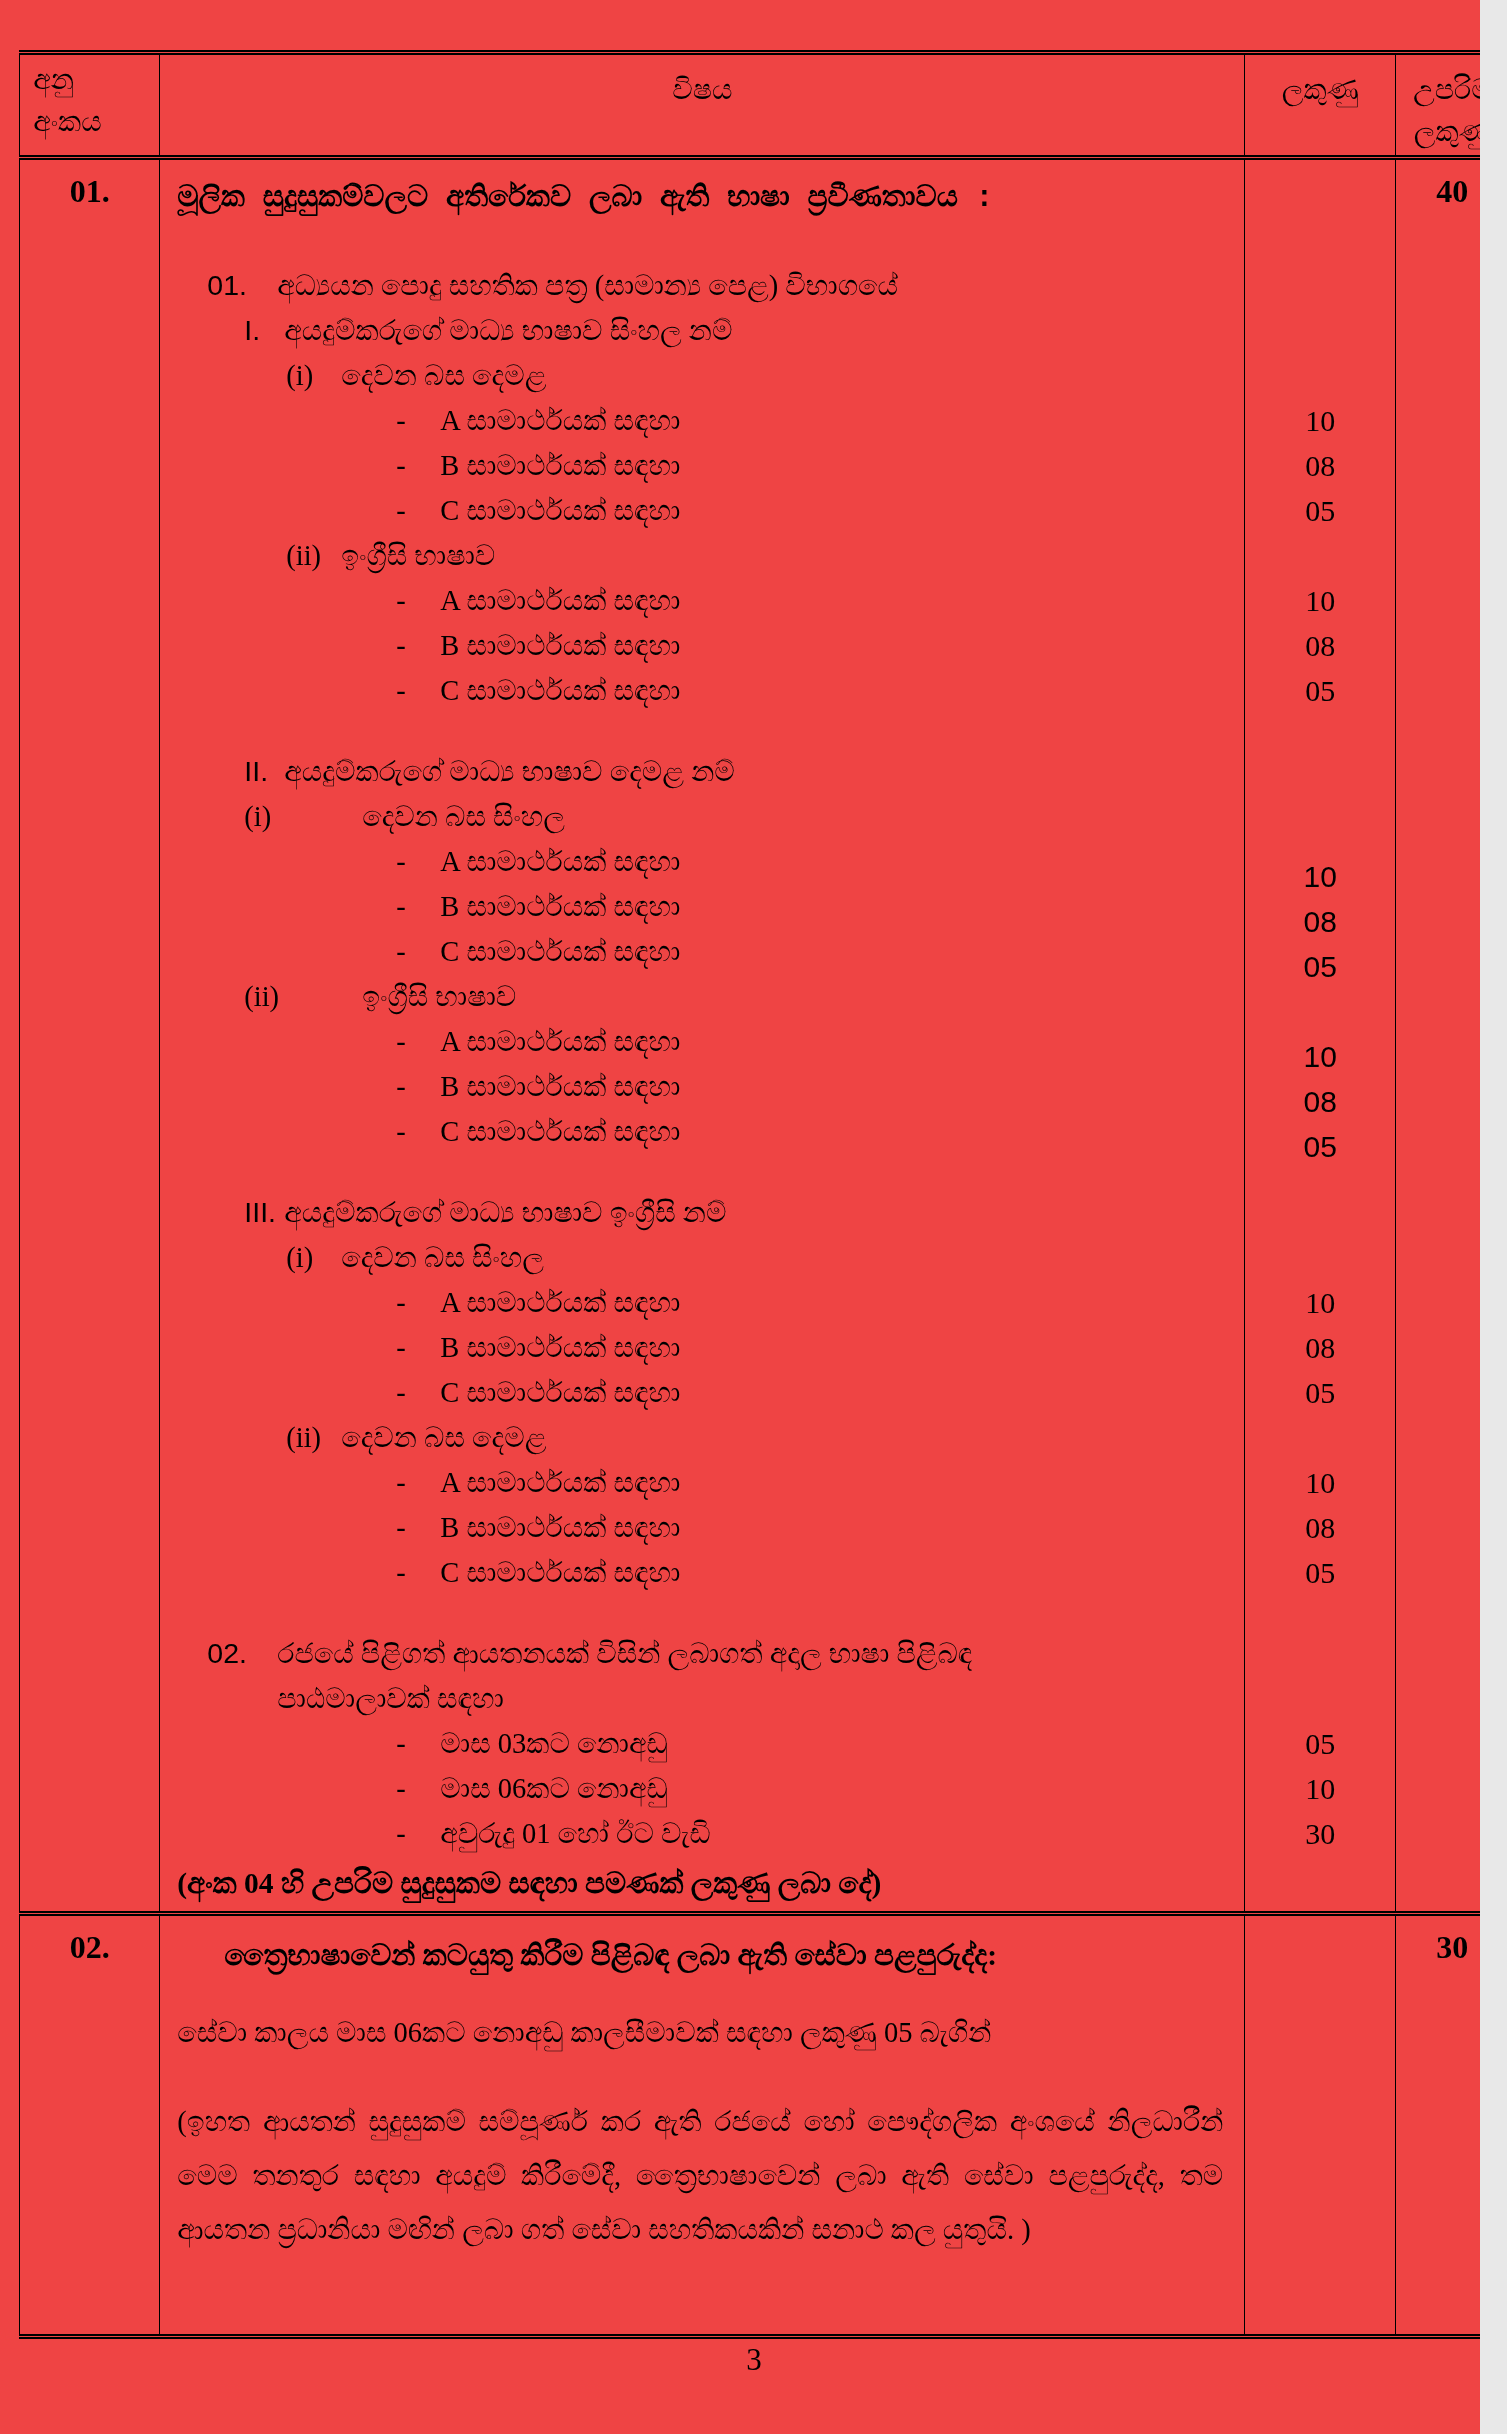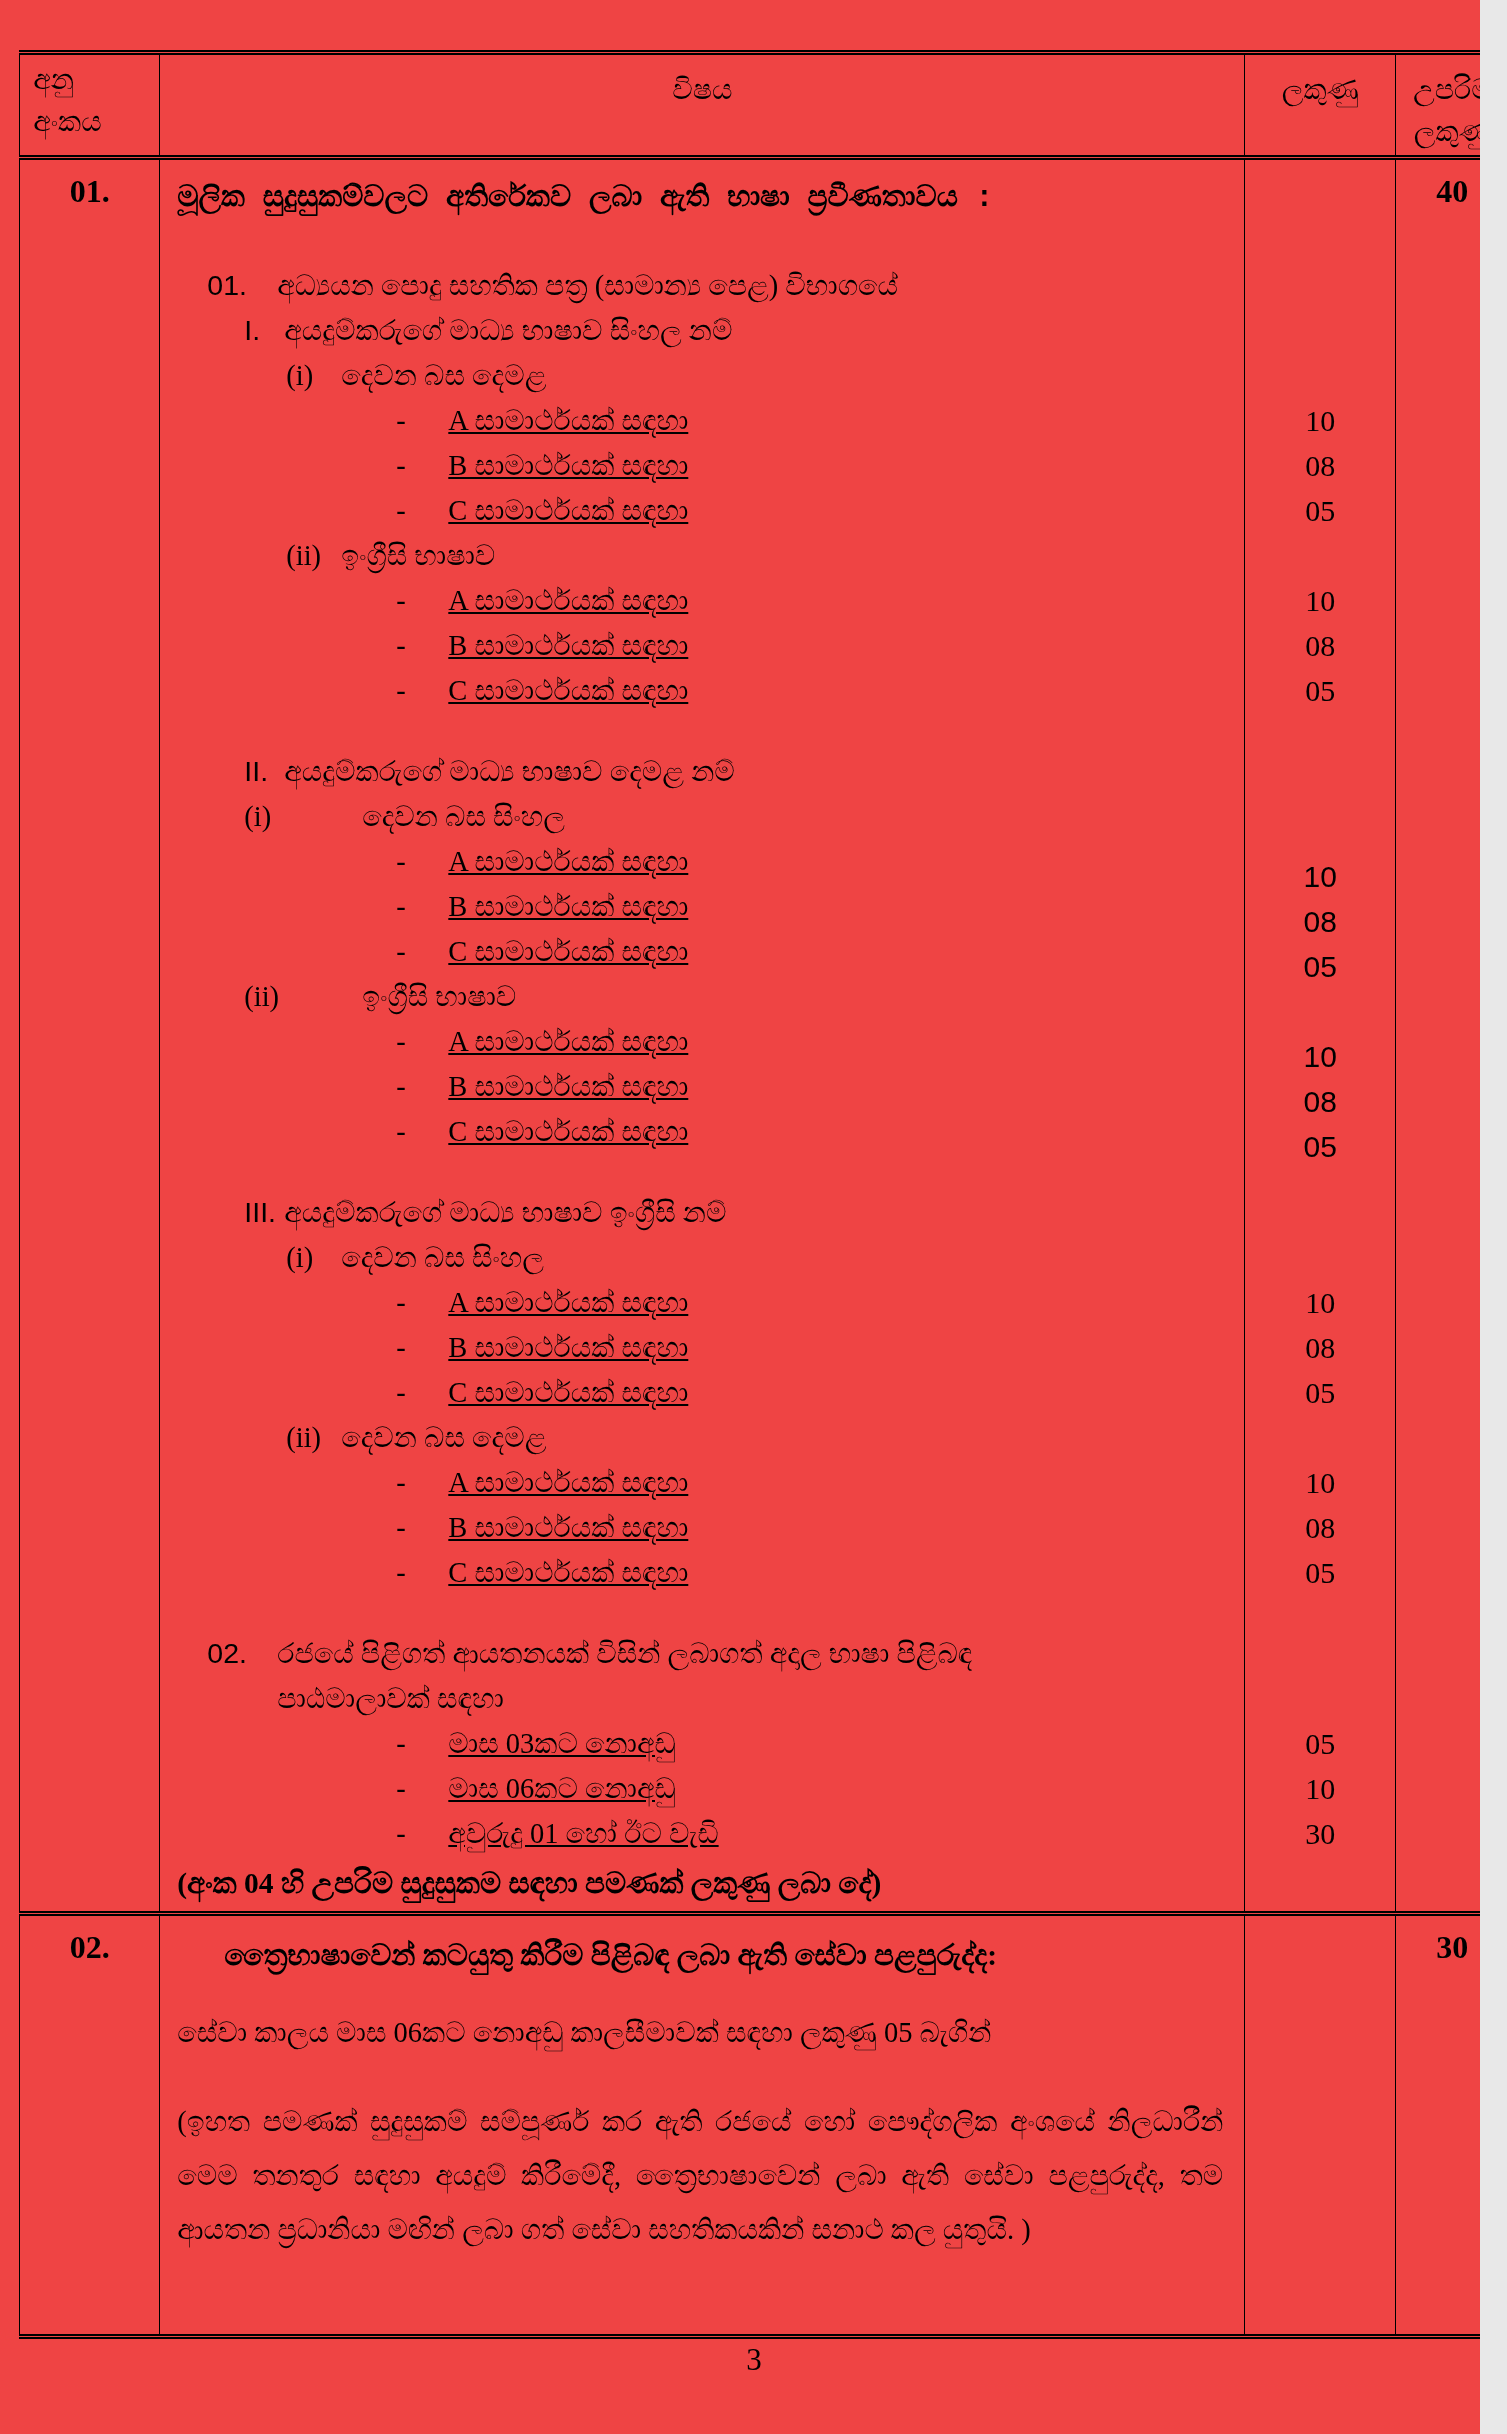--- a/index.html
+++ b/index.html
@@ -32,21 +32,21 @@
   .qline{position:relative;height:45px;line-height:45px;white-space:nowrap;}
   .qtitle{height:57px;line-height:57px;font-weight:bold;font-size:29.5px;font-family:Liberation Mono, monospace;}
   .qnote{height:55px;line-height:55px;font-weight:bold;font-size:29.5px;}
   .qgap{height:36px;}
   .qlabel,.qtext{position:absolute;top:0;}
   .qtext{left:0;}
   .lvl1 .qlabel{left:30px;}  .lvl1 .qtext{left:100px;}
   .lvl2 .qlabel{left:67px;}  .lvl2 .qtext{left:107px;}
   .lvl3 .qlabel{left:109px;} .lvl3 .qtext{left:164px;}
   .lvl3.wide .qlabel{left:67px;} .lvl3.wide .qtext{left:185px;}
-  .lvl4 .qlabel{left:219px;} .lvl4 .qtext{left:271px;text-decoration:underline;}
+  .lvl4 .qlabel{left:219px;} .lvl4 .qtext{left:263px;}
   .sans{font-family:"Liberation Sans", sans-serif;}
 
   .mline{height:45px;line-height:45px;text-align:center;font-size:30px;}
   .mtitle{height:57px;line-height:57px;}
   .mnote{height:55px;line-height:55px;}
   .mgap{height:36px;}
   .moff{position:relative;top:15px;}
 
   
   .r2cell{padding:15px 21px 28.5px 17px;height:375px;box-sizing:content-box;}
@@ -271,21 +271,21 @@
             </div>
         </td>
         <td class="c4 max">40</td>
       </tr>
       <tr class="row2">
         <td class="c1 no">02.</td>
         <td class="c2">
           <div class="r2cell">
             <div class="r2head">ත්‍රෛභාෂාවෙන් කටයුතු කිරීම පිළිබඳ ලබා ඇති සේවා පළපුරුද්ද:</div>
             <div class="r2line">සේවා කාලය මාස 06කට නොඅඩු කාලසීමාවක් සඳහා ලකුණු 05 බැගින්</div>
-            <div class="r2para">(ඉහත පමණක් සුදුසුකම් සම්පූර්ණ කර ඇති රජයේ  හෝ පෞද්ගලික අංශයේ නිලධාරීන් මෙම තනතුර සඳහා අයදුම් කිරීමේදී,  ත්‍රෛභාෂාවෙන් ලබා ඇති සේවා පළපුරුද්ද, තම ආයතන ප්‍රධානියා මඟින් ලබා ගත් සේවා සහතිකයකින් සනාථ කල යුතුයි. )</div>
+            <div class="r2para">(ඉහත ආයතන් සුදුසුකම් සම්පූර්ණ කර ඇති රජයේ  හෝ පෞද්ගලික අංශයේ නිලධාරීන් මෙම තනතුර සඳහා අයදුම් කිරීමේදී,  ත්‍රෛභාෂාවෙන් ලබා ඇති සේවා පළපුරුද්ද, තම ආයතන ප්‍රධානියා මඟින් ලබා ගත් සේවා සහතිකයකින් සනාථ කල යුතුයි. )</div>
           </div>
         </td>
         <td class="c3"></td>
         <td class="c4 max">30</td>
       </tr>
     </tbody>
   </table>
 
   <div class="pageno">3</div>
 </div>

